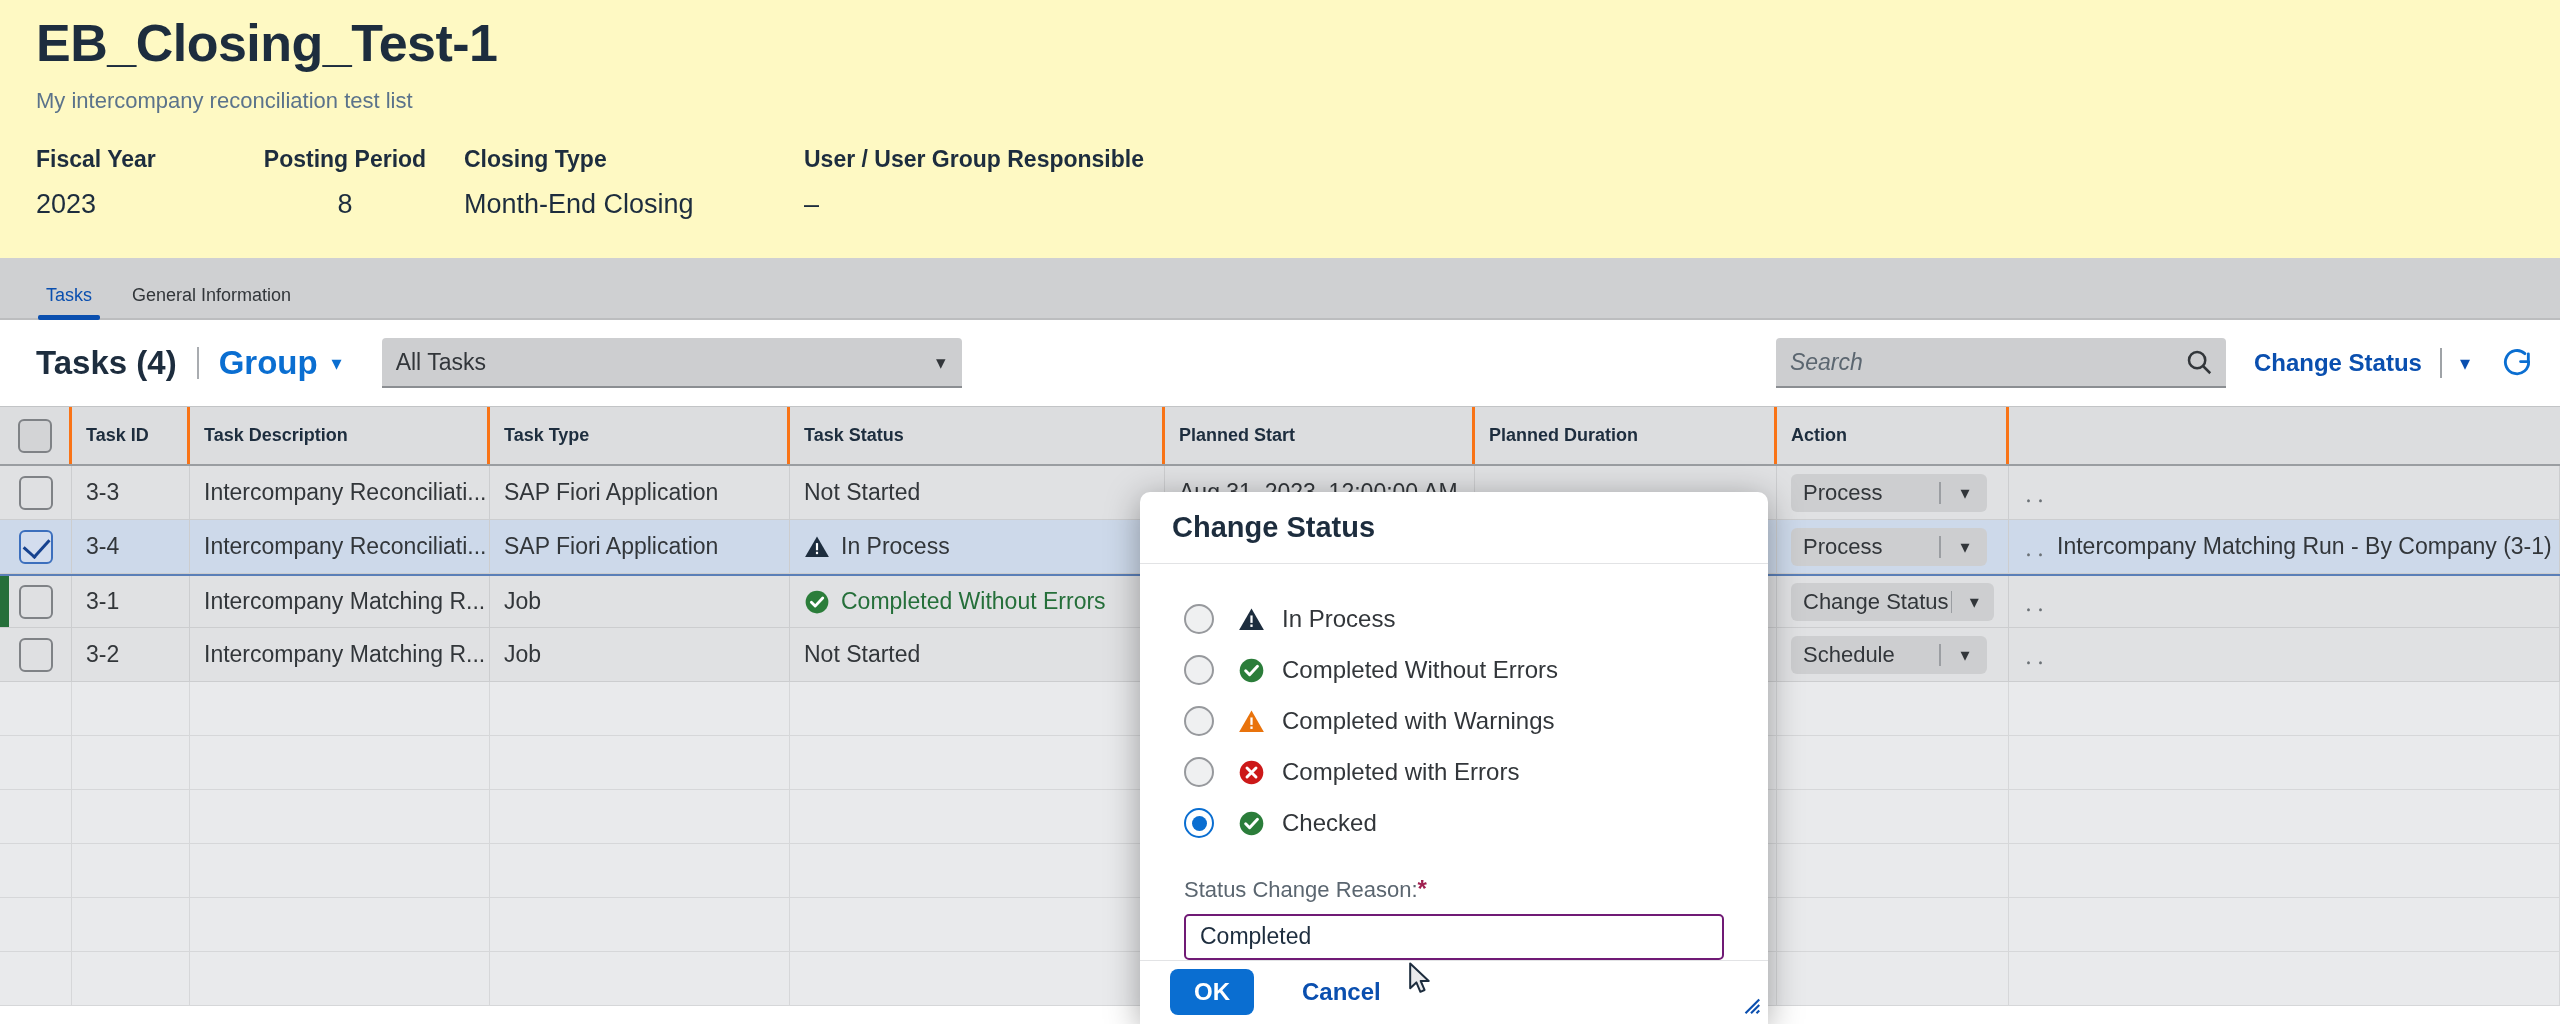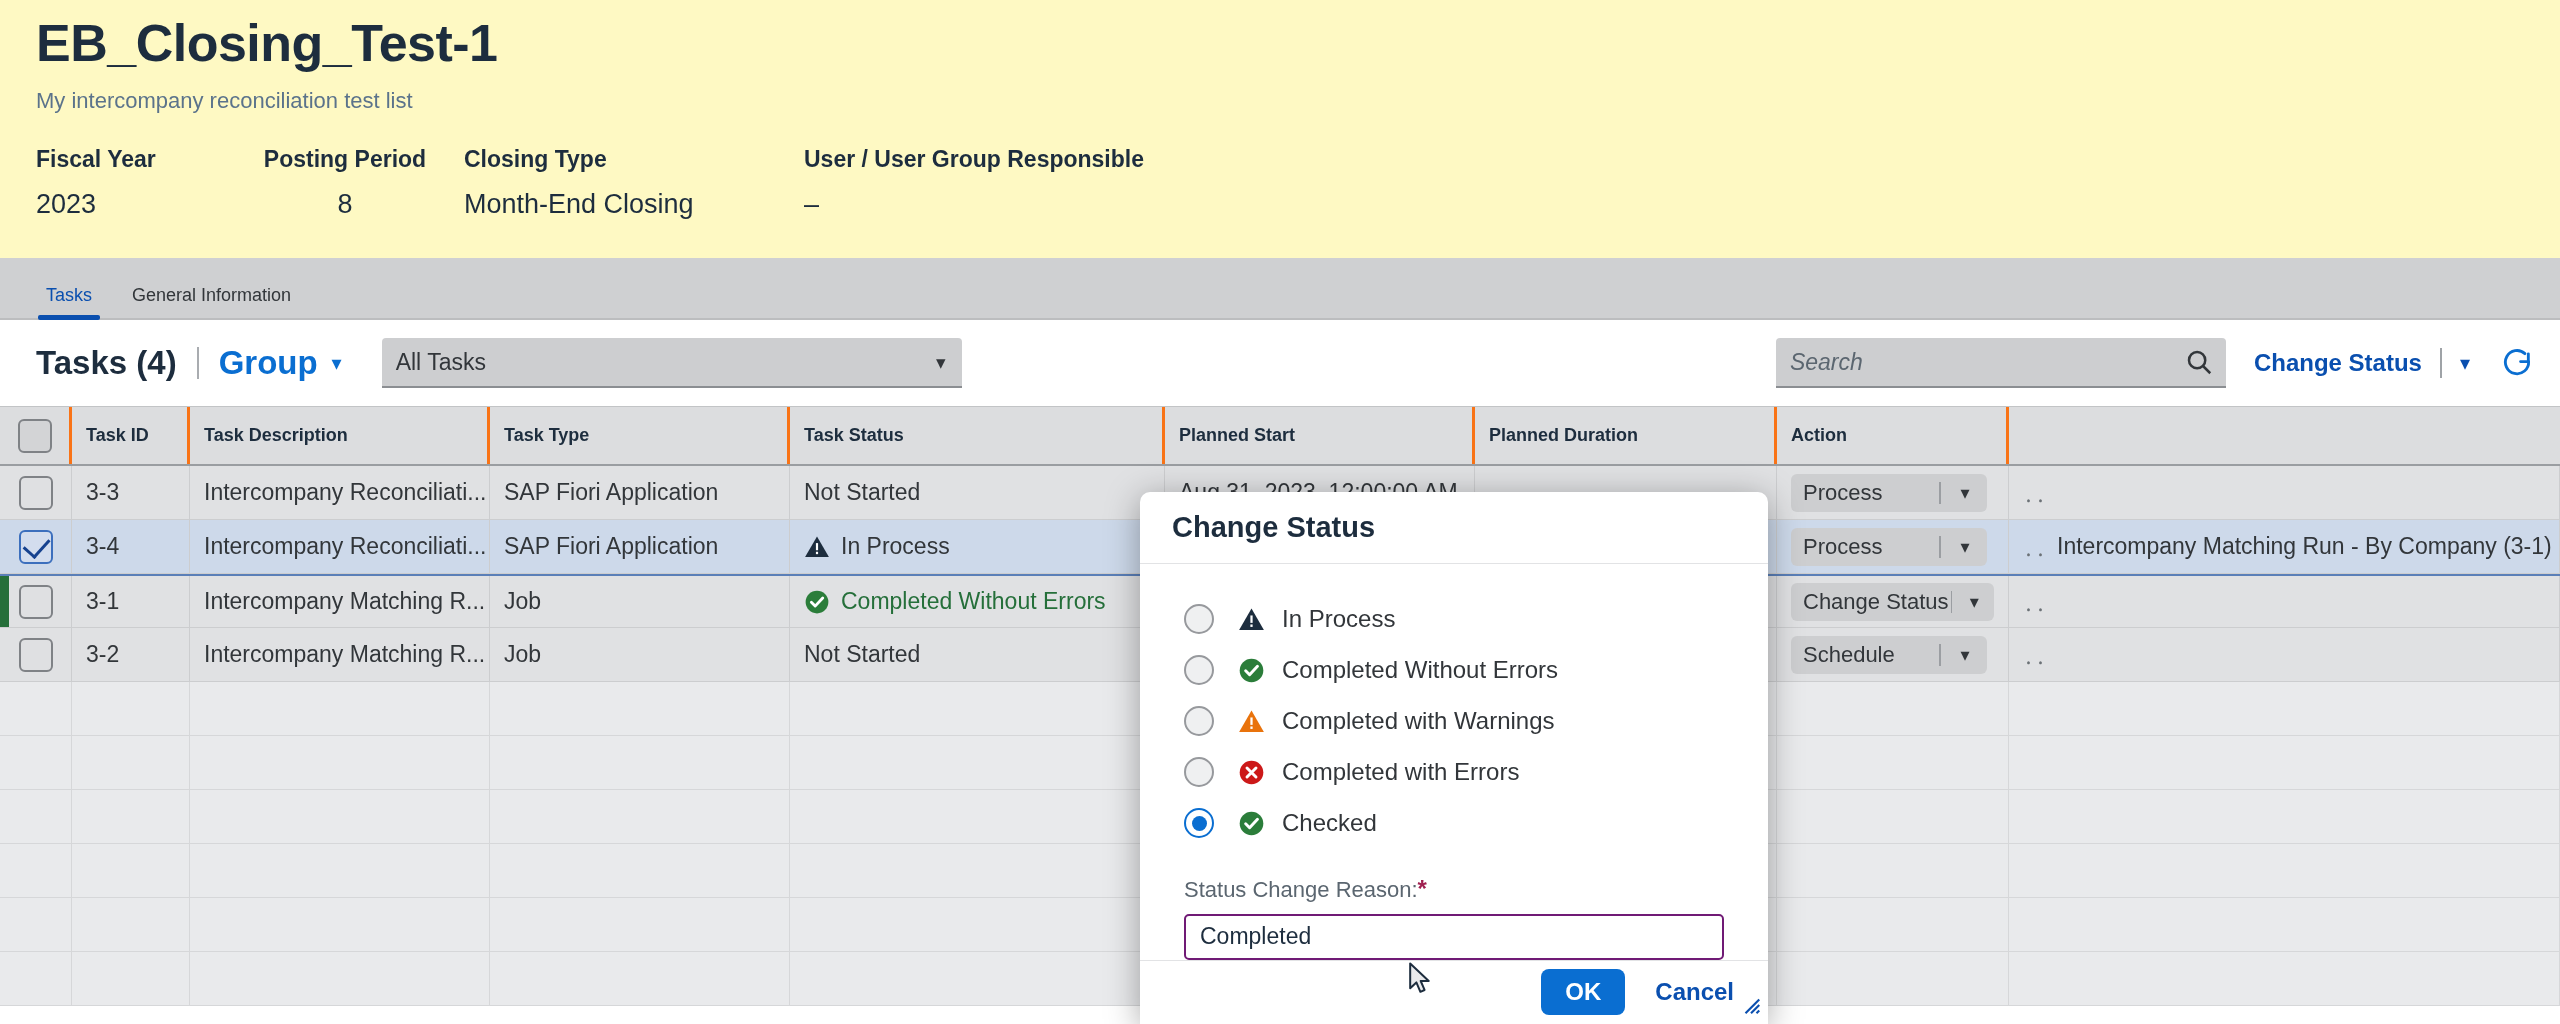--- a/index.html
+++ b/index.html
@@ -239,22 +239,22 @@
     margin-top: 11px;
     width: 100%; height: 46px;
     border: 2px solid #701a75; border-radius: 5px;
     background: #fff; padding: 0 14px;
     font-size: 23px; color: #1d2d3e;
     font-family: "Liberation Sans", sans-serif;
     outline: none;
   }
   .dlg-foot {
     height: 70px; border-top: 1px solid #e2e3e5;
-    display: flex; align-items: center; justify-content: flex-end;
-    padding: 0 30px; gap: 26px; position: relative;
+    display: flex; align-items: center; 
+    padding: 0 30px; gap: 44px; position: relative;
   }
   .btn-ok {
     background: #0a6ed1; color: #fff;
     font-size: 24px; font-weight: bold;
     border: none; border-radius: 8px;
     padding: 9px 24px; cursor: pointer;
     font-family: "Liberation Sans", sans-serif;
   }
   .btn-cancel {
     background: transparent; border: none;

